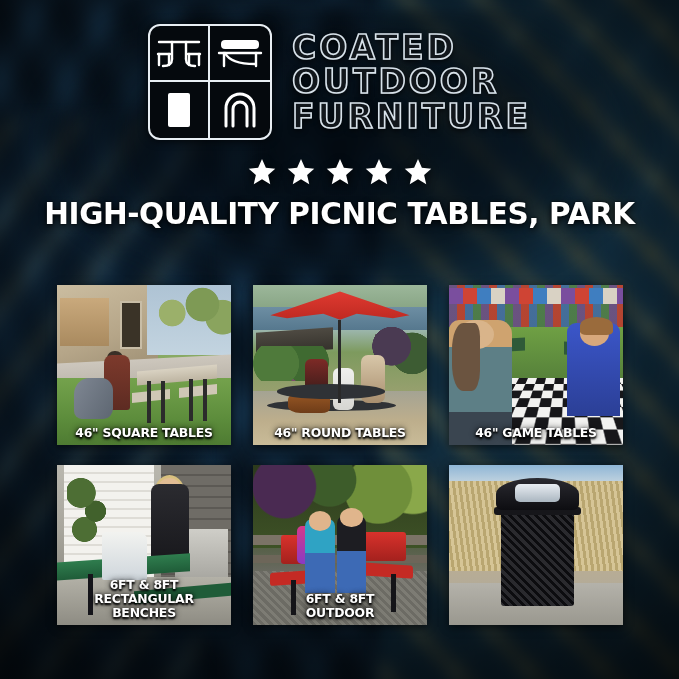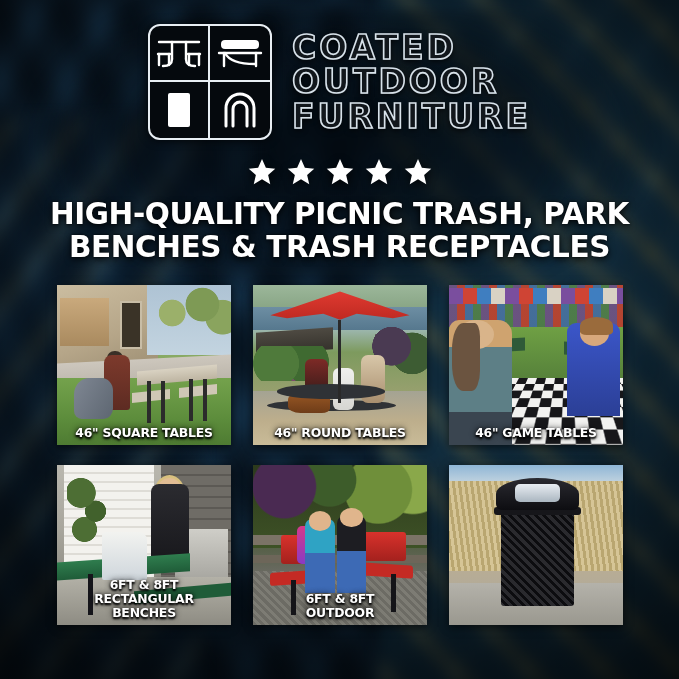--- a/index.html
+++ b/index.html
@@ -303,22 +303,21 @@
         </svg>
       <svg class="star" viewBox="0 0 24 24">
           <polygon fill="currentColor" points="12,1.6 15.1,8.6 22.6,9.3 16.9,14.3 18.6,21.8 12,17.8 5.4,21.8 7.1,14.3 1.4,9.3 8.9,8.6"></polygon>
         </svg>
       <svg class="star" viewBox="0 0 24 24">
           <polygon fill="currentColor" points="12,1.6 15.1,8.6 22.6,9.3 16.9,14.3 18.6,21.8 12,17.8 5.4,21.8 7.1,14.3 1.4,9.3 8.9,8.6"></polygon>
         </svg>
     </div>
 
     <div class="headline">
-      <span>HIGH-QUALITY PICNIC TRASH, PARK</span>
-      <span class="l2">BENCHES &amp; TRASH RECEPTACLES</span>
+      <span>HIGH-QUALITY PICNIC TABLES, PARK</span>
     </div>
 
     <div class="grid">
 
       <div class="cell">
         <div class="photo p1">
           <div class="bldg wall"></div>
             <div class="bldg garage"></div>
             <div class="bldg win"></div>
           <div class="bldg trees"></div>

